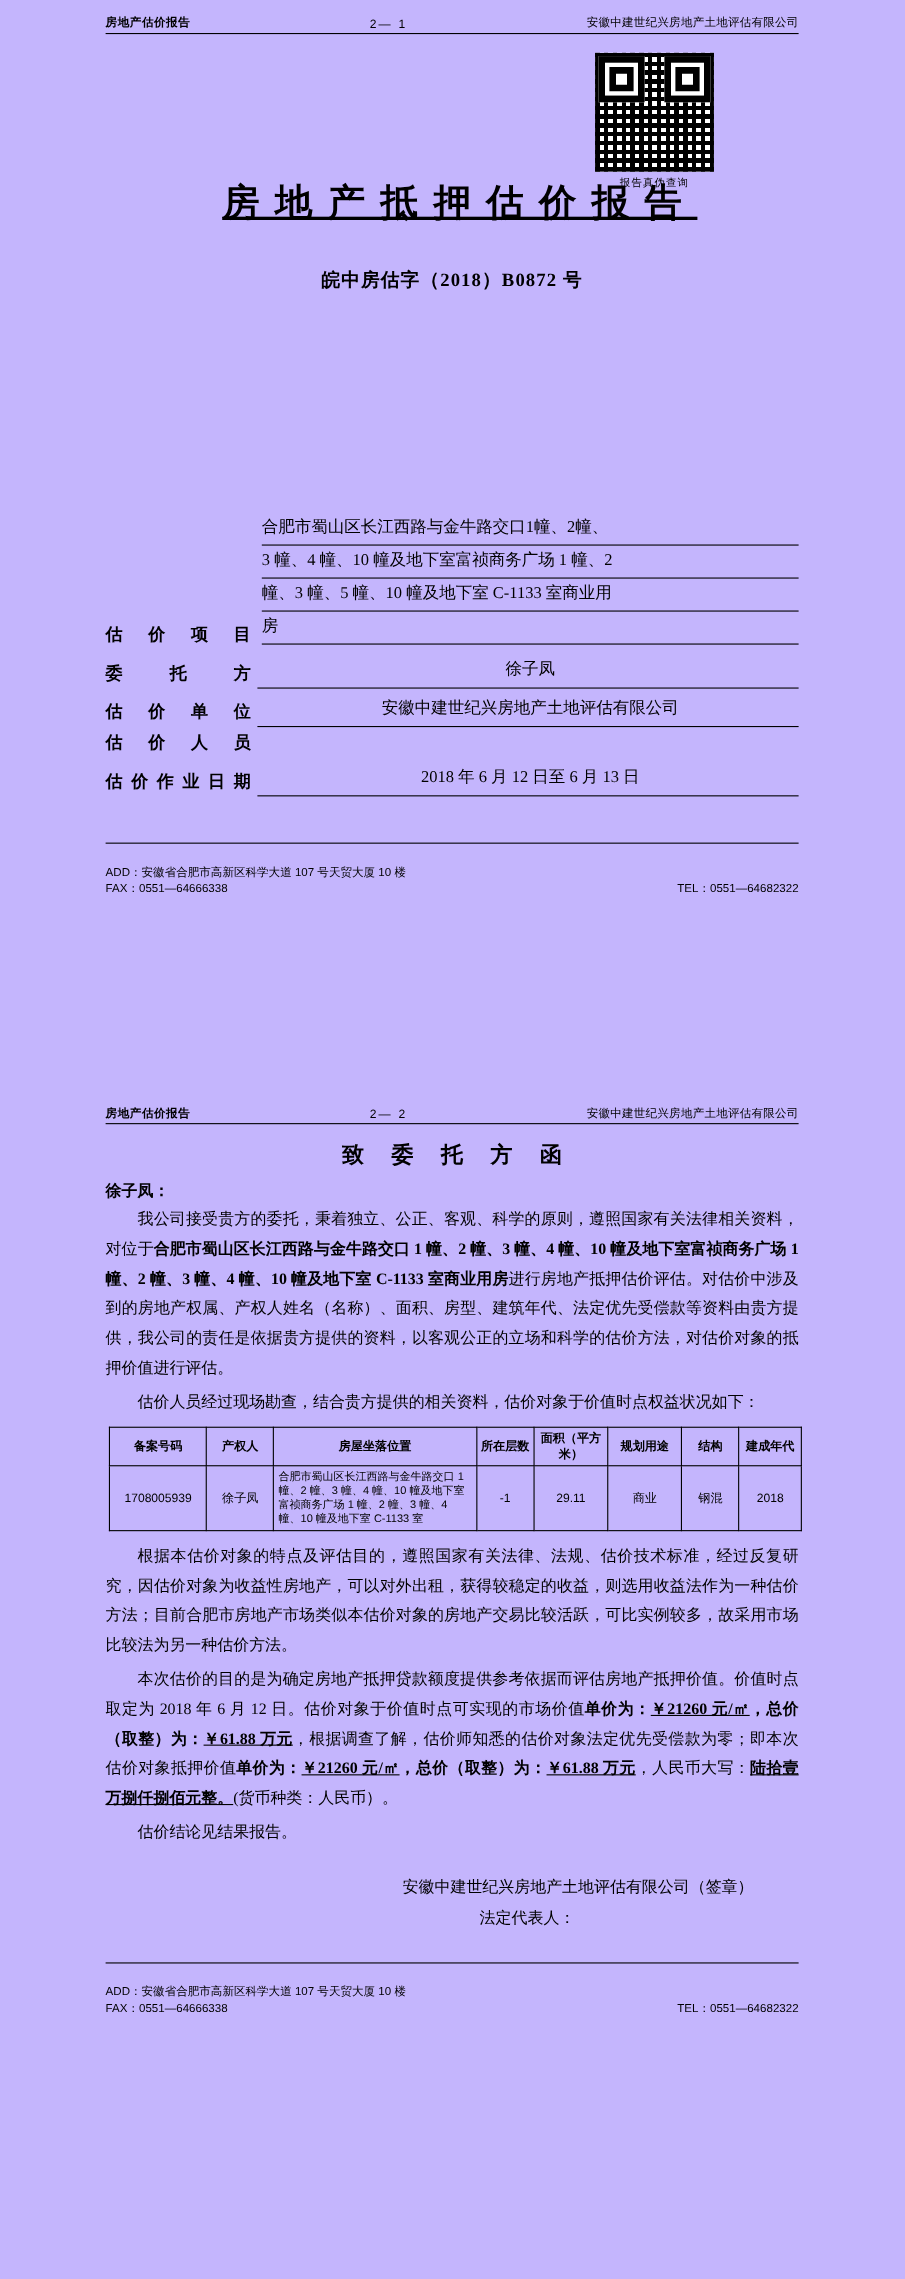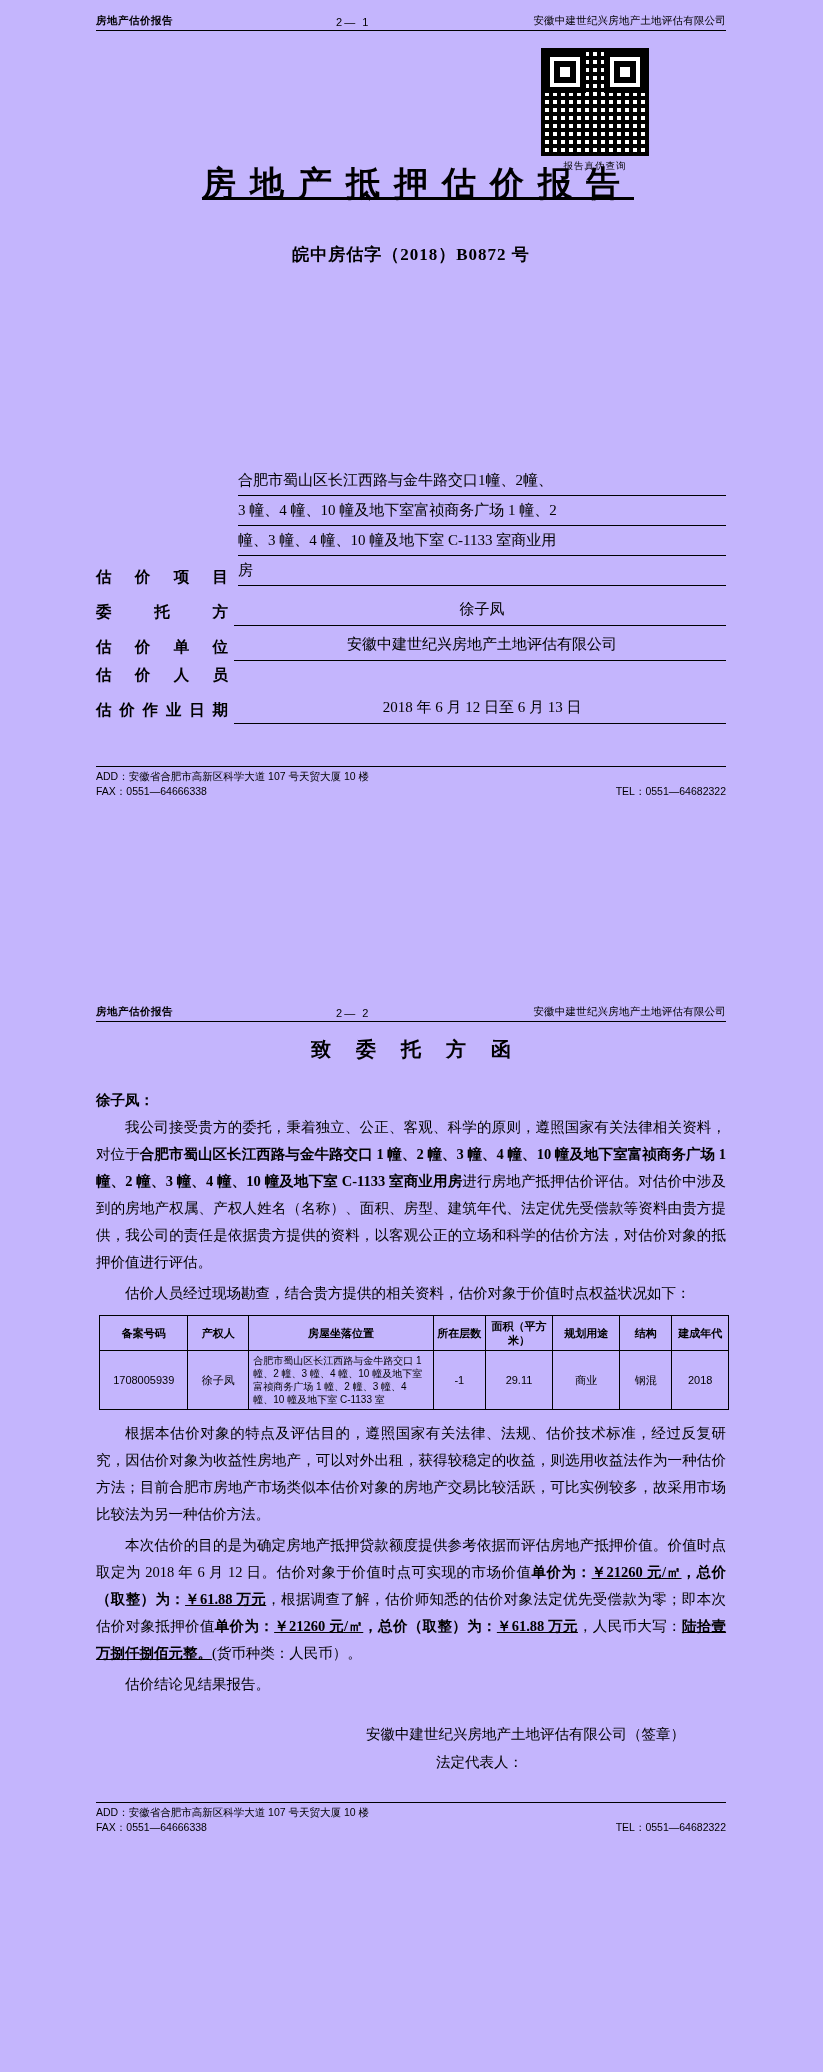--- a/index.html
+++ b/index.html
@@ -125,37 +125,37 @@
   .field-value.multiline .ln {
     display: block;
     border-bottom: 1px solid #000;
     padding-bottom: 2px;
     margin-bottom: 2px;
   }
 
   
   .footer {
     border-top: 1px solid #000;
-    padding-top: 2px;
+    padding-top: 19px;
     font-size: 10.5px;
     font-family: "Liberation Sans", sans-serif;
   }
   .footer .fl { line-height: 15px; }
   .footer-row {
     display: flex;
     justify-content: space-between;
   }
 
   
   .letter-title {
     text-align: center;
     font-size: 20px;
     font-weight: bold;
     letter-spacing: 10px;
-    margin: 14px 0 28px 0;
+    margin: 14px 0 10px 0;
     text-indent: 10px;
   }
   .salutation {
     font-size: 14.5px;
     font-weight: bold;
     margin: 6px 0 4px 0;
   }
   p.body {
     font-size: 14.5px;
     line-height: 27px;
@@ -214,21 +214,21 @@
     <div class="cover-title">房地产抵押估价报告</div>
     <div class="cover-code">皖中房估字（2018）B0872 号</div>
 
     <div class="fields">
 
       <div class="field-row">
         <div class="field-label">估价项目</div>
         <div class="field-value multiline">
           <span class="ln">合肥市蜀山区长江西路与金牛路交口1幢、2幢、</span>
           <span class="ln">3 幢、4 幢、10 幢及地下室富祯商务广场 1 幢、2</span>
-          <span class="ln">幢、3 幢、4 幢、10 幢及地下室 C-1133 室商业用</span>
+          <span class="ln">幢、3 幢、5 幢、10 幢及地下室 C-1133 室商业用</span>
           <span class="ln">房</span>
         </div>
       </div>
 
       <div class="field-row">
         <div class="field-label">委托方</div>
         <div class="field-value">徐子凤</div>
       </div>
 
       <div class="field-row">

